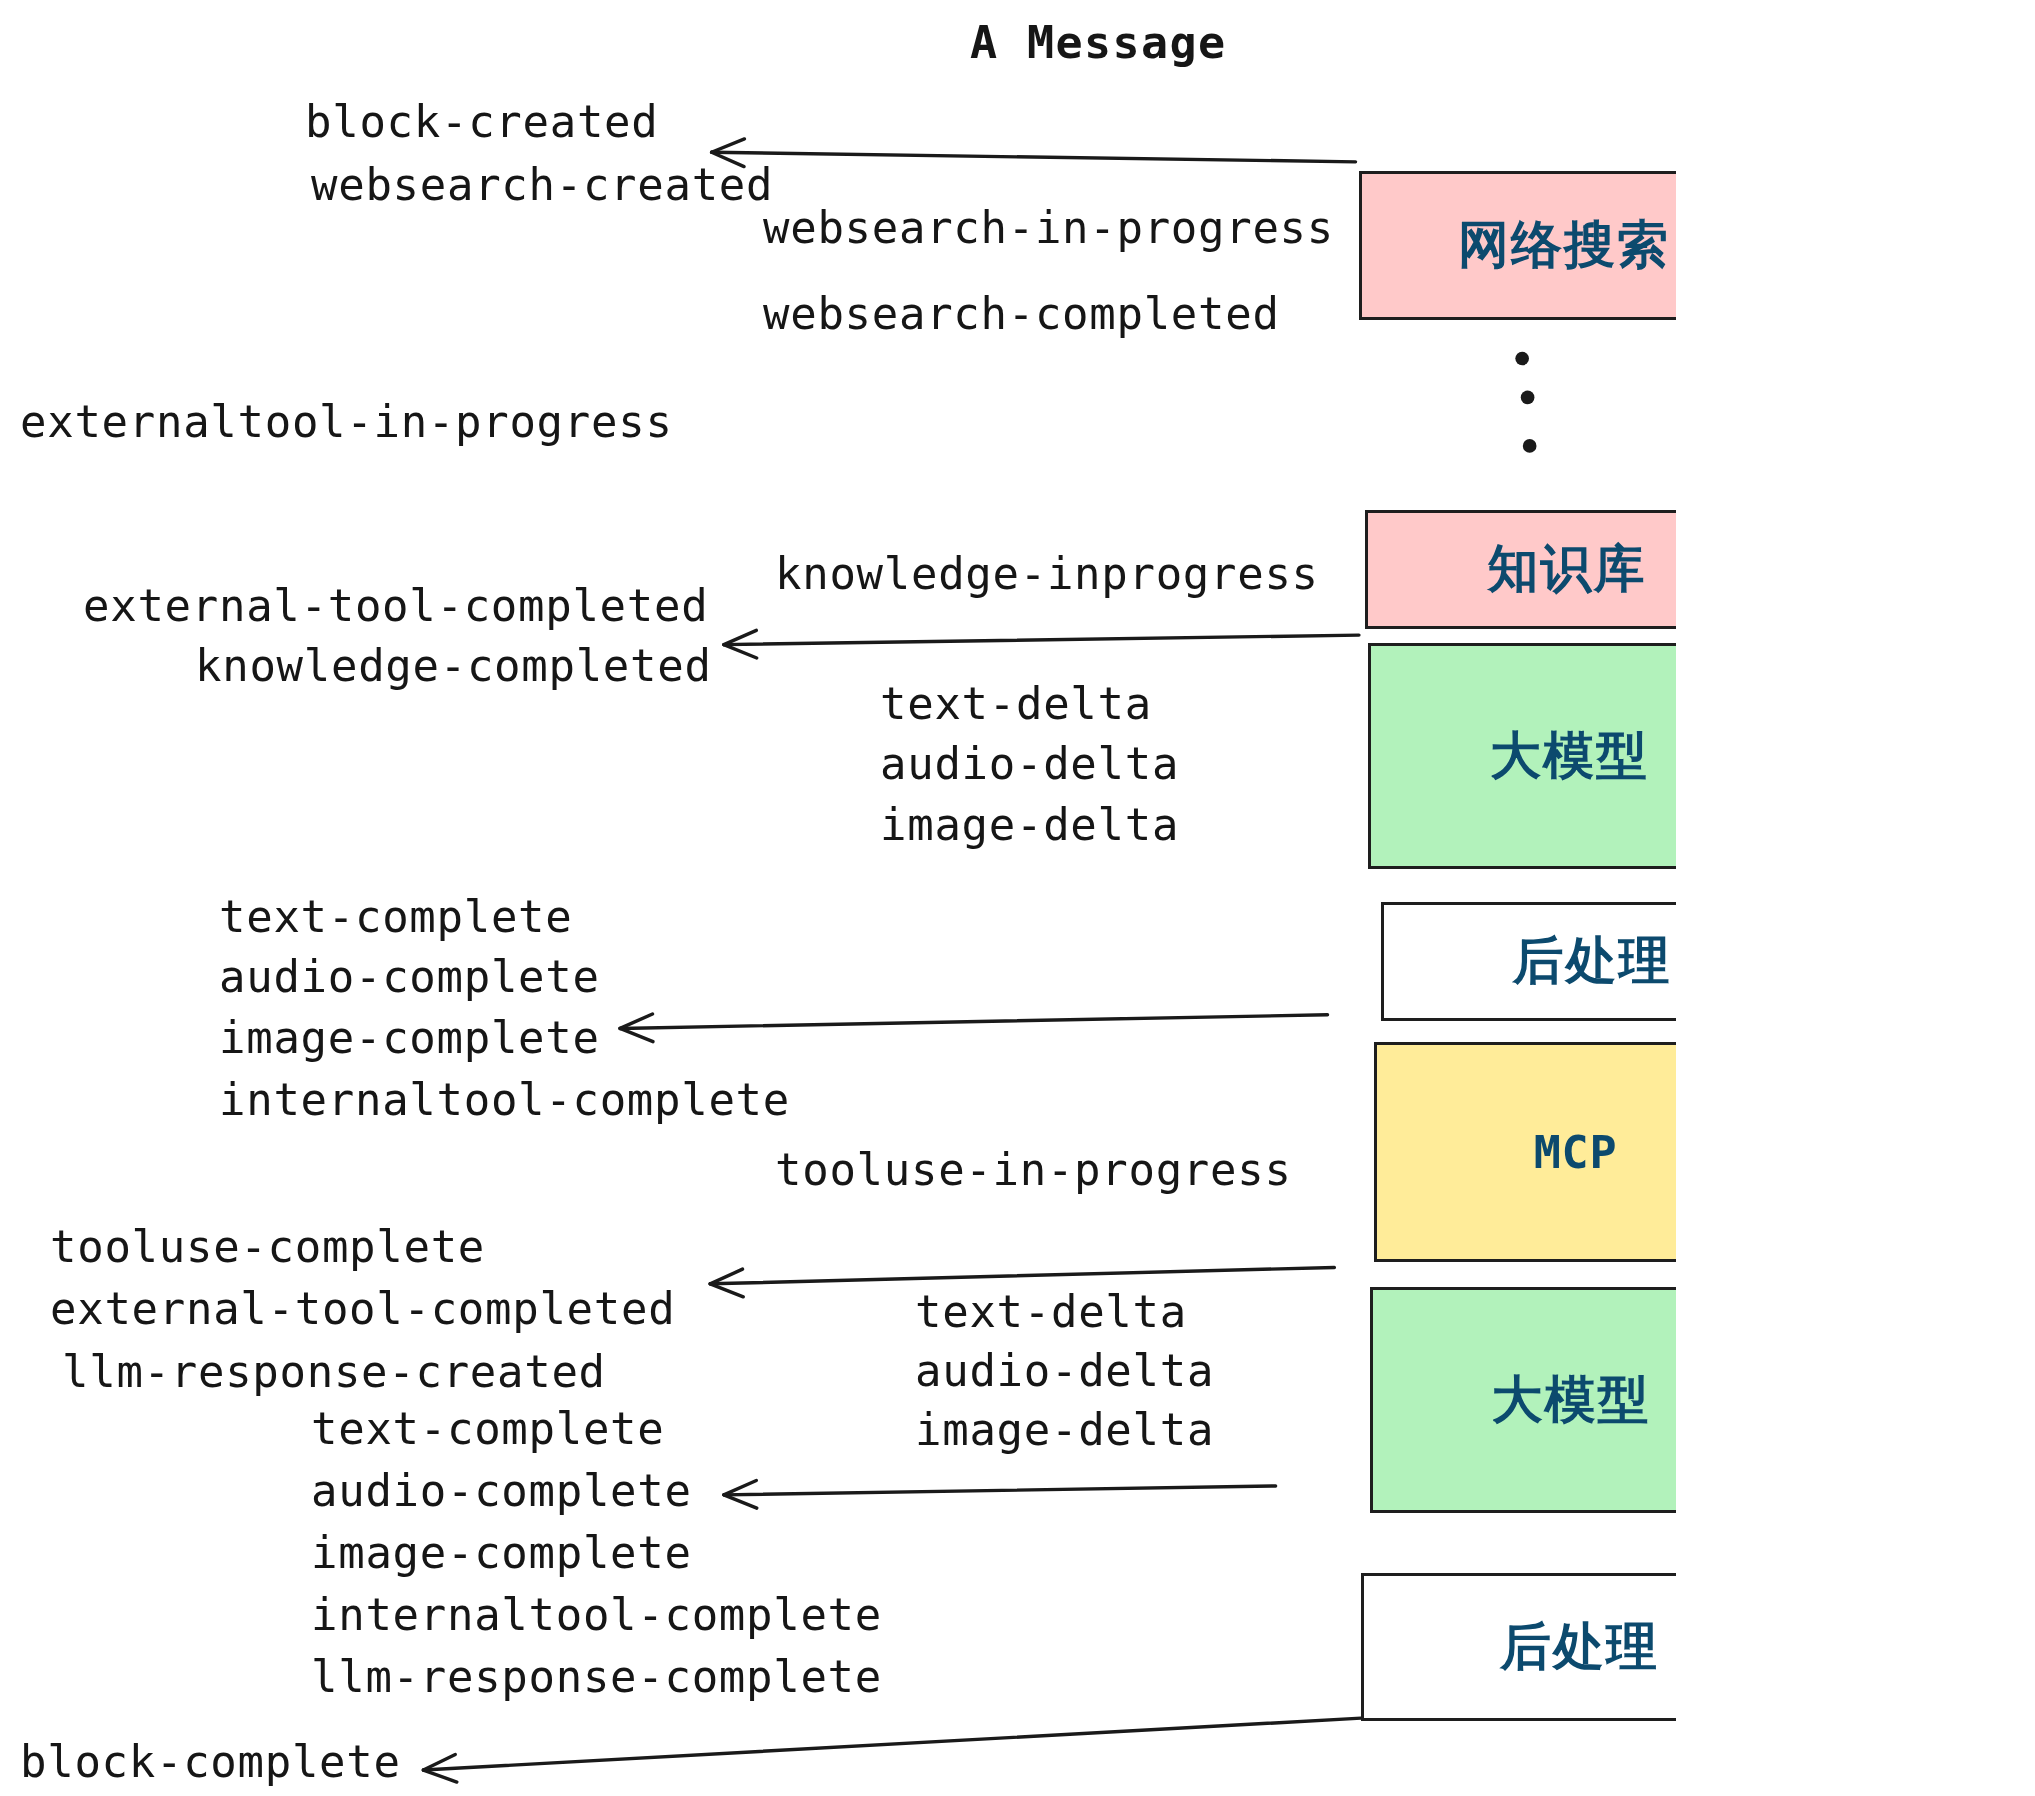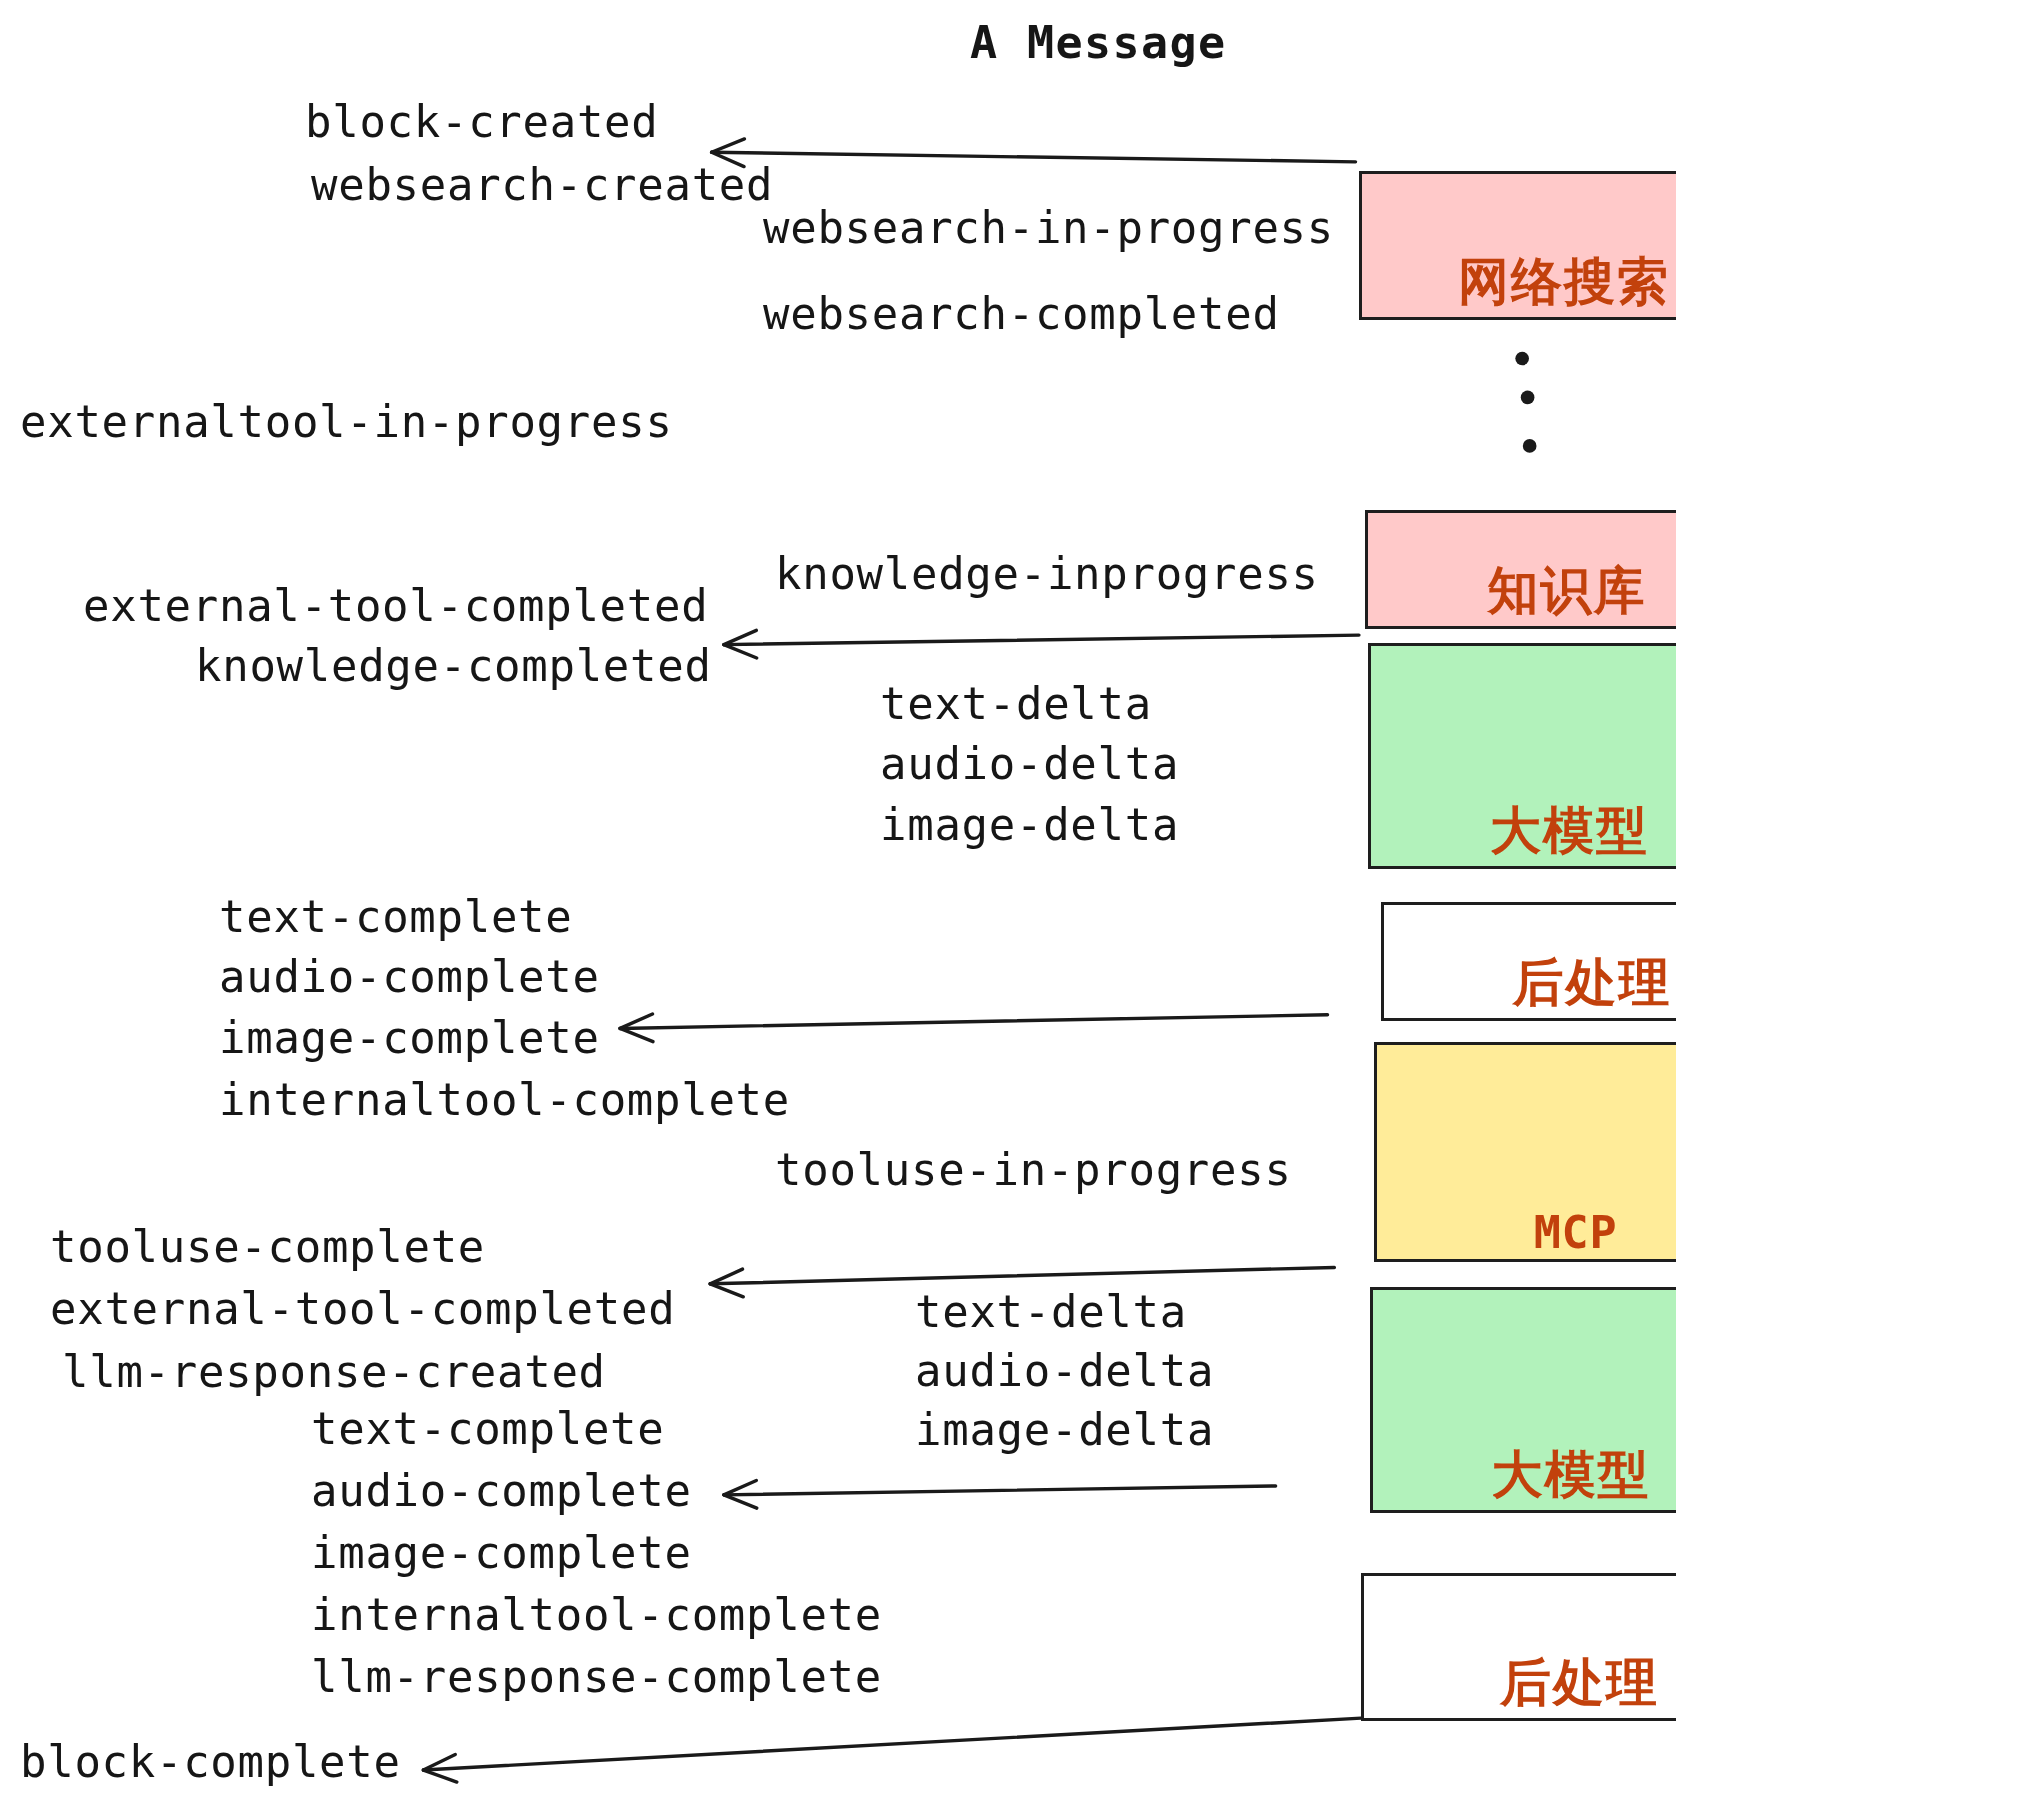--- a/index.html
+++ b/index.html
@@ -38,27 +38,27 @@
     line-height: 48px;
     letter-spacing: 0.7px;
     white-space: nowrap;
     color: #161616;
   }
   .box {
     position: absolute;
     box-sizing: border-box;
     border: 3.4px solid #1e1e1e;
     display: flex;
-    align-items: flex-end;
+    align-items: center;
     justify-content: center;
     font-family: "Liberation Sans", sans-serif;
     font-size: 51px;
     font-weight: 600;
     letter-spacing: 2px;
-    color: #c2410c;
+    color: #0c4a6e;
   }
   .box.mono {
     font-family: "DejaVu Sans Mono", monospace;
     font-size: 45px;
     font-weight: 700;
     letter-spacing: 0.7px;
   }
   .ann {
     position: absolute;
     font-family: "Liberation Sans", sans-serif;

